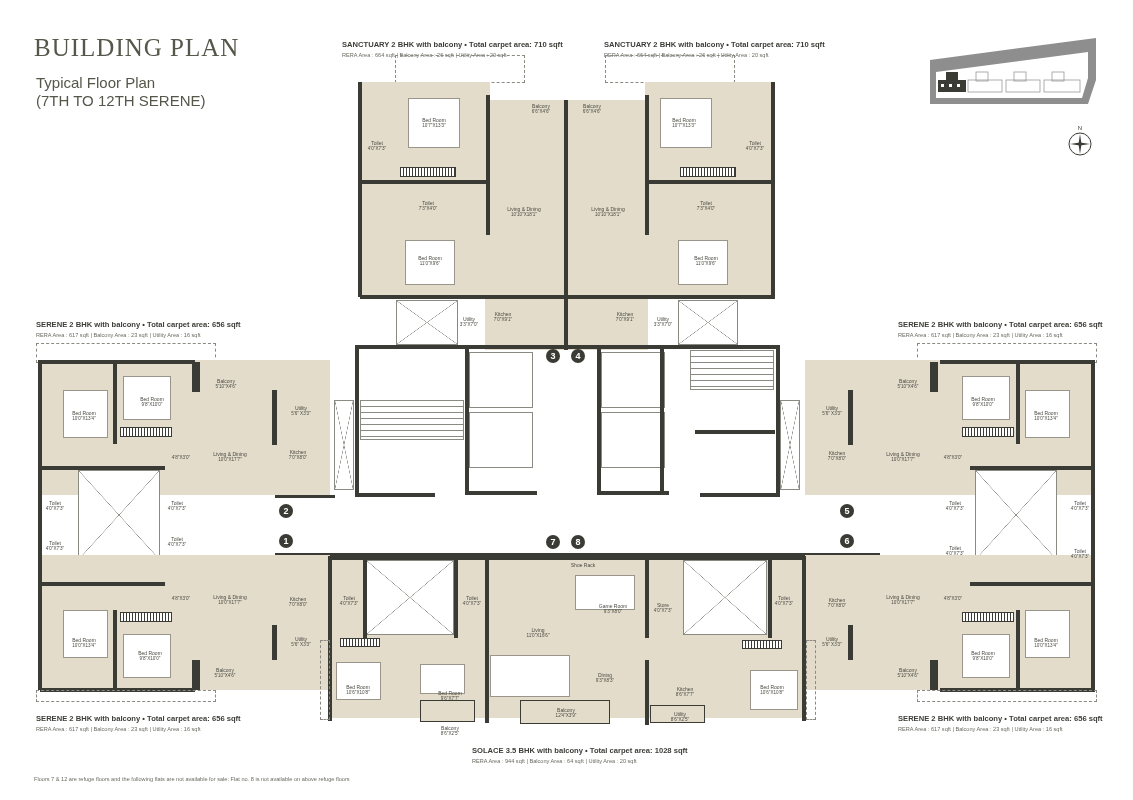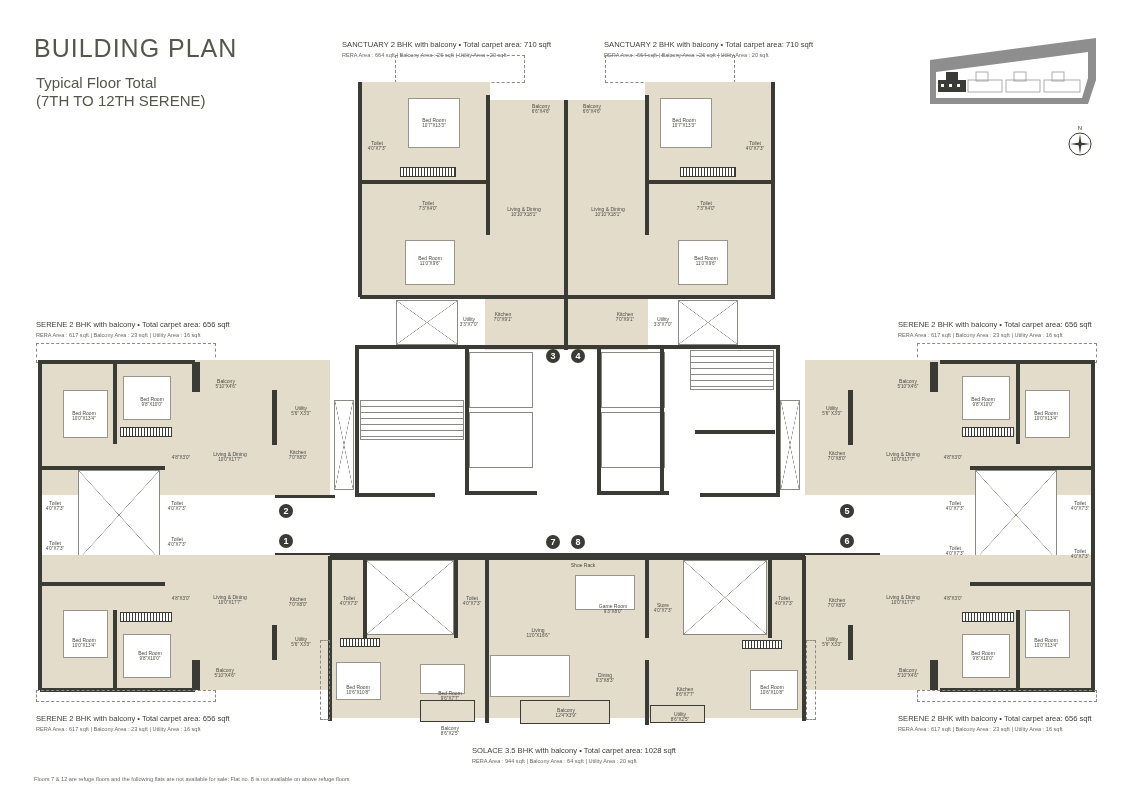--- a/index.html
+++ b/index.html
@@ -1,23 +1,23 @@
 <!DOCTYPE html>
 <html><head>
 <meta charset="utf-8">
 <style>
   * { box-sizing: border-box; margin: 0; padding: 0; }
   html, body { width: 1133px; height: 800px; background: #ffffff; overflow: hidden; }
   body { position: relative; font-family: "Liberation Sans", sans-serif; color: #4a4a42; }
 
-  .title { position: absolute; left: 34px; top: 34px; font-family: Liberation Sans, sans-serif; font-size: 25px; letter-spacing: 1px; color: #55574a; }
+  .title { position: absolute; left: 34px; top: 34px; font-family: Liberation Serif, serif; font-size: 25px; letter-spacing: 1px; color: #55574a; }
   .subtitle { position: absolute; left: 36px; top: 74px; font-size: 15px; line-height: 18px; color: #55574a; }
 
   .unit-caption { position: absolute; white-space: nowrap; }
-  .unit-caption .head { font-size: 7.6px; font-weight: normal; color: #3d3d38; }
+  .unit-caption .head { font-size: 7.6px; font-weight: bold; color: #3d3d38; }
   .unit-caption .sub { font-size: 5.6px; color: #6b6b63; margin-top: 3px; }
 
   .footnote { position: absolute; left: 34px; top: 776px; font-size: 5.6px; color: #6b6b63; white-space: nowrap; }
 
   
   .keyplan { position: absolute; left: 928px; top: 38px; width: 170px; height: 68px; }
   .compass { position: absolute; left: 1066px; top: 124px; width: 28px; height: 34px; }
 
   
   .plan { position: absolute; left: 0; top: 0; width: 1133px; height: 800px; }
@@ -33,21 +33,21 @@
       linear-gradient(to bottom right, transparent calc(50% - 0.5px), #8a8a82 50%, transparent calc(50% + 0.5px)), #fff; }
   .stairs { position: absolute; background: repeating-linear-gradient(to bottom, #fff 0 5px, #8a8a82 5px 6px); border: 1px solid #8a8a82; }
   .wardrobe { position: absolute; background: repeating-linear-gradient(to right, #fff 0 2px, #3b3b35 2px 3px); border: 1px solid #3b3b35; }
   .marker { position: absolute; width: 14px; height: 14px; border-radius: 50%; background: #3b3b35; color: #fff; font-size: 9px; font-weight: bold; text-align: center; line-height: 14px; }
 </style>
 </head>
 <body>
 
 <div class="title">BUILDING PLAN</div>
 <div class="subtitle">
-  <div>Typical Floor Total</div>
+  <div>Typical Floor Plan</div>
   <div>(7TH TO 12TH SERENE)</div>
 </div>
 
 <svg class="keyplan" viewBox="0 0 170 68">
   <polygon points="2,22 168,0 168,42 160,66 2,66" fill="#8e8e8e"></polygon>
   <polygon points="8,34 160,14 160,40 154,60 8,60" fill="#ffffff"></polygon>
   <rect x="10" y="42" width="28" height="12" fill="#3b3b35"></rect>
   <rect x="18" y="34" width="12" height="9" fill="#3b3b35"></rect>
   <g fill="none" stroke="#9a9a9a" stroke-width="0.8">
     <rect x="40" y="42" width="34" height="12"></rect>

